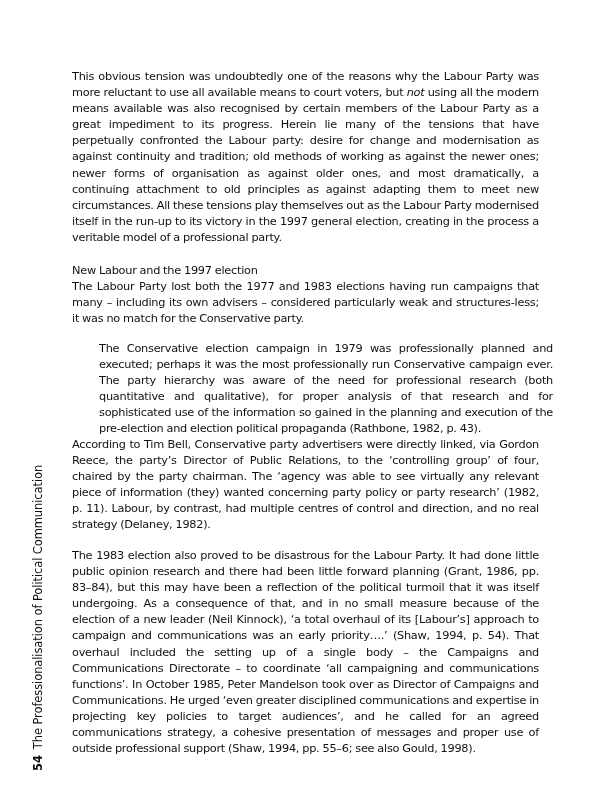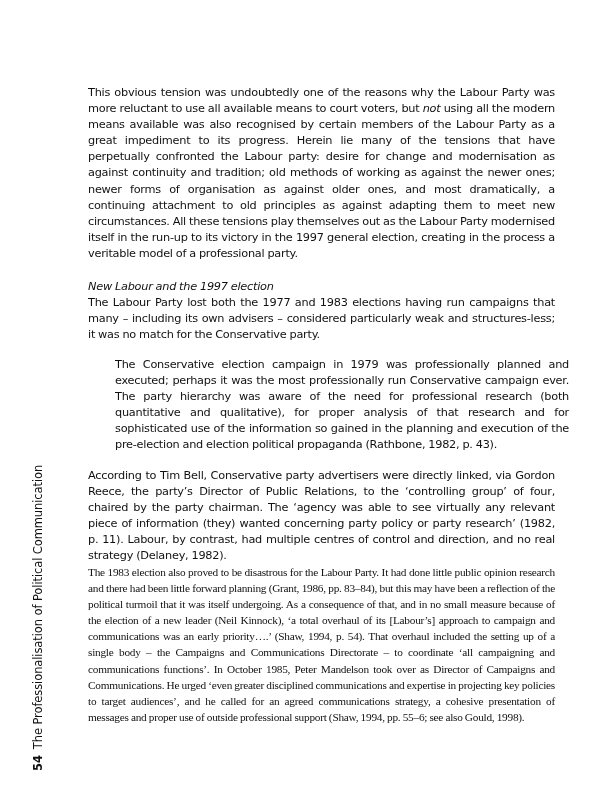--- a/index.html
+++ b/index.html
@@ -7,30 +7,30 @@
   .page { position: absolute; left: 0; top: 0; width: 606px; height: 800px; background: #fff; }
   .text {
     position: absolute;
     font-family: "DejaVu Sans", sans-serif;
     font-size: 11.3px;
     line-height: 16.1px;
     color: #111;
     text-align: justify;
     letter-spacing: -0.25px;
     word-spacing: -0.3px;
-    margin: 16px;
+    margin: 0;
   }
   .body-col { left: 72px; width: 467px; }
   .quote-col { left: 99px; width: 454px; }
   #p1 { top: 69px; }
-  #h1 { top: 263px; font-style: italic; text-align: left; }
+  #h1 { top: 263px; text-align: left; }
   #p2 { top: 279px; }
   #q1 { top: 341px; }
-  #p3 { top: 452px; }
-  #p4 { top: 548px; font-family: Liberation Serif, serif; }
+  #p3 { top: 437px; }
+  #p4 { top: 548px; }
   .side {
     position: absolute;
     left: 31px;
     top: 771px;
     transform-origin: 0 0;
     transform: rotate(-90deg);
     white-space: nowrap;
     font-family: "DejaVu Sans", sans-serif;
     font-size: 11.5px;
     color: #111;

